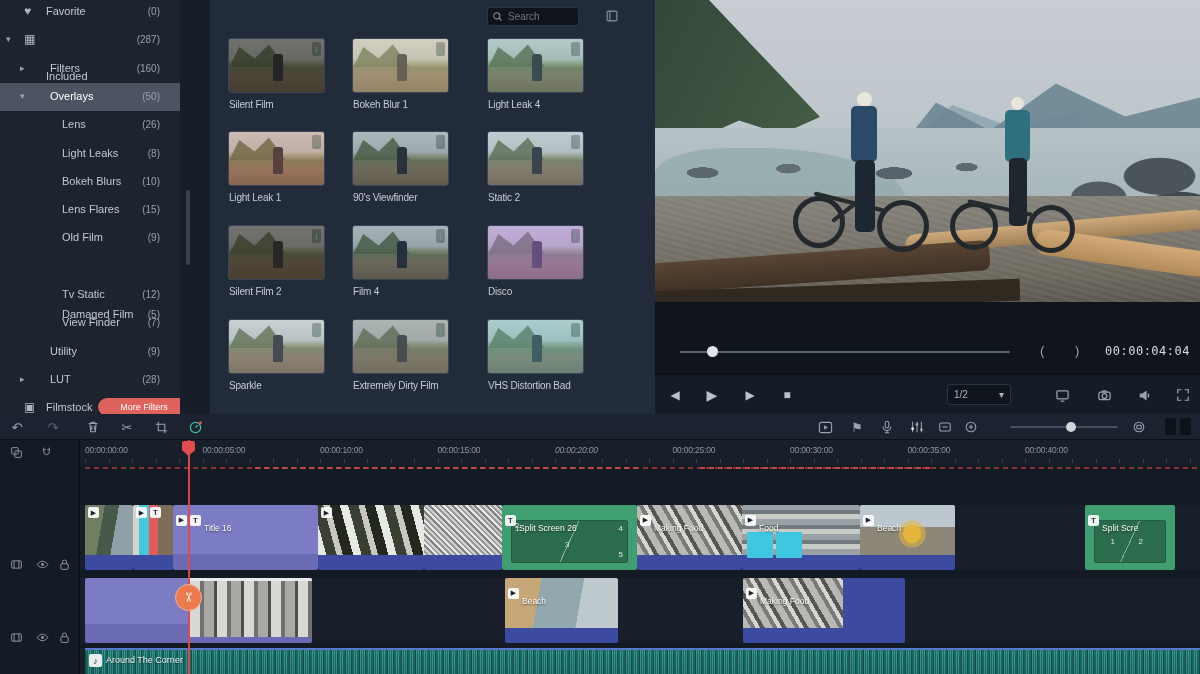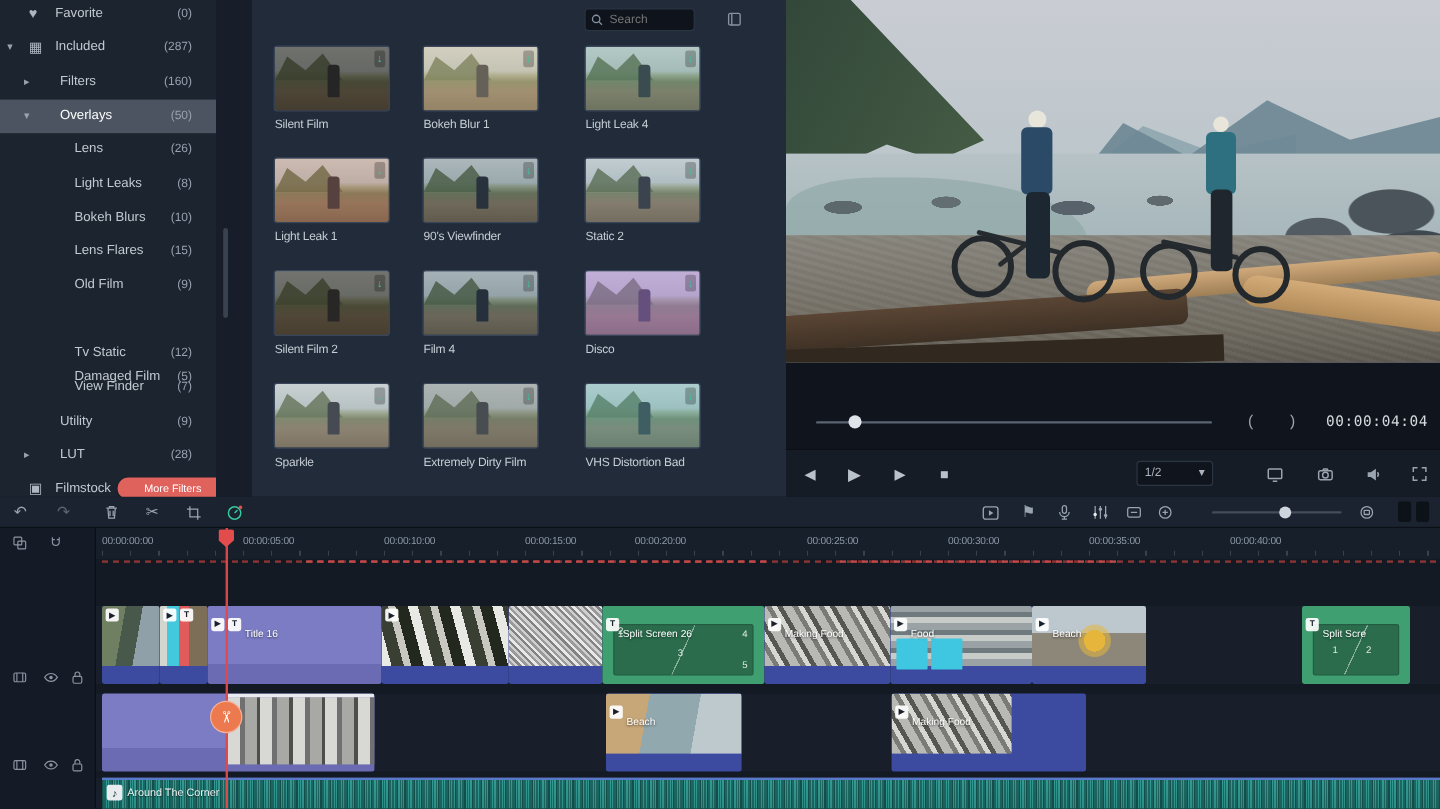--- a/index.html
+++ b/index.html
@@ -160,21 +160,21 @@
   <aside class="sidebar">
     <div id="sb-list">
         <div class="sb-row" style="top: -2px;">
           <span class="sb-ico">♥</span>
           <span class="sb-label" style="left: 46px;">Favorite</span>
           <span class="sb-count">(0)</span>
         </div>
         <div class="sb-row" style="top: 26.3px;">
           <span class="sb-arr" style="left: 6px;">▾</span>
           <span class="sb-ico">▦</span>
-          <span class="sb-label" style="left: 46px;">Included</span>
+          <span class="sb-label" style="left: 46px; margin-top: 37px;">Included</span>
           <span class="sb-count">(287)</span>
         </div>
         <div class="sb-row" style="top: 54.6px;">
           <span class="sb-arr" style="left: 20px;">▸</span>
           <span class="sb-label" style="left: 50px;">Filters</span>
           <span class="sb-count">(160)</span>
         </div>
         <div class="sb-row sel" style="top: 82.9px;">
           <span class="sb-arr" style="left: 20px;">▾</span>
           <span class="sb-label" style="left: 50px;">Overlays</span>
@@ -500,21 +500,21 @@
       <div class="view-toggle" style="left:1165px;"></div>
       <div class="view-toggle" style="left:1180px;"></div>
     </div>
 
     <div class="ruler">
       <div id="ruler-labels">
           <span class="rlabel" style="left: 85px;">00:00:00:00</span>
           <span class="rlabel" style="left: 202.5px;">00:00:05:00</span>
           <span class="rlabel" style="left: 320px;">00:00:10:00</span>
           <span class="rlabel" style="left: 437.5px;">00:00:15:00</span>
-          <span class="rlabel" style="left: 529px;">00:00:20:00</span>
+          <span class="rlabel" style="left: 555px; font-style: italic;">00:00:20:00</span>
           <span class="rlabel" style="left: 672.5px;">00:00:25:00</span>
           <span class="rlabel" style="left: 790px;">00:00:30:00</span>
           <span class="rlabel" style="left: 907.5px;">00:00:35:00</span>
           <span class="rlabel" style="left: 1025px;">00:00:40:00</span>
         </div>
       <div class="ticks"></div>
     </div>
     <div class="renderline"></div>
     <div class="renderline b1"></div>
     <div class="renderline b2"></div>

